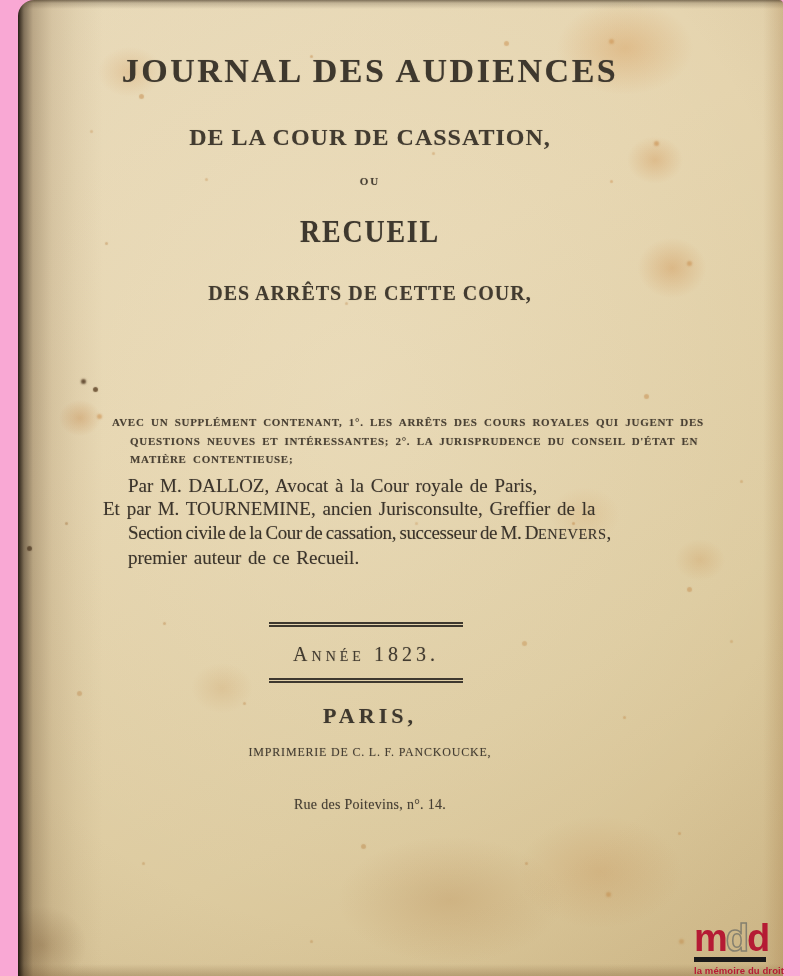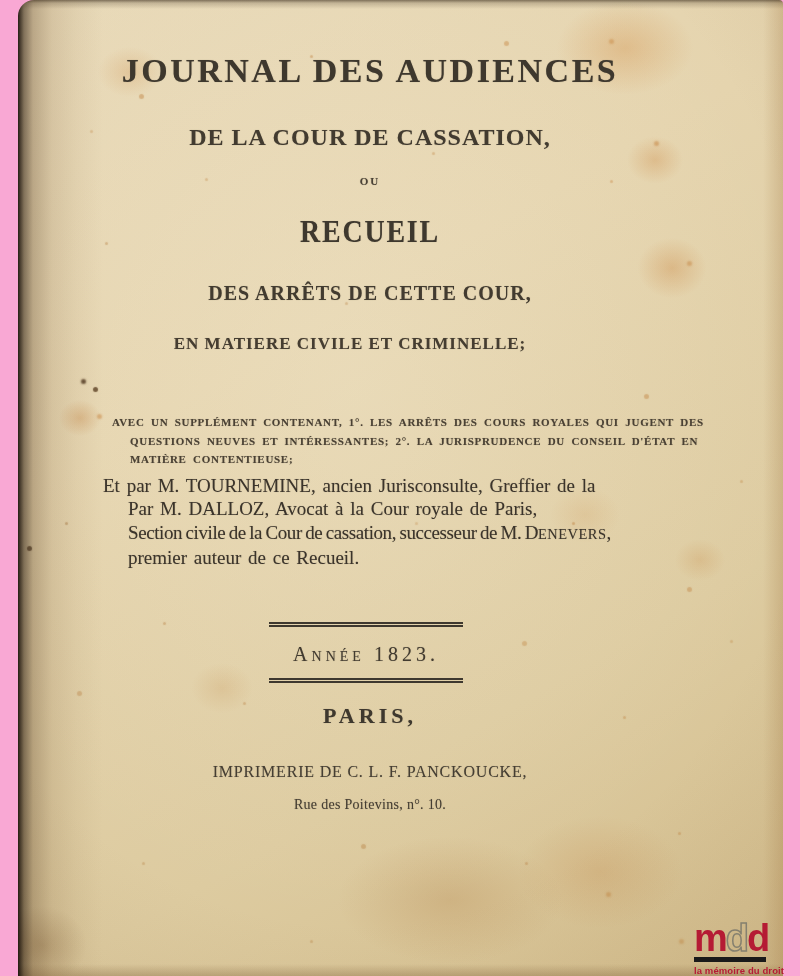--- a/index.html
+++ b/index.html
@@ -89,21 +89,21 @@
 
   .year-row{top:622px;}
   .year-box{
     display:inline-block;position:relative;left:-4px;
     border-top:5px double #3e382f;border-bottom:5px double #3e382f;
     padding:16px 24px 12px 24px;
   }
   .year-label{font-variant:small-caps;font-size:20px;letter-spacing:4px;color:#423b30;}
 
   .i-city   {top:703px;font-size:22px;font-weight:bold;letter-spacing:4px;color:#3e382e;}
-  .i-printer{top:763px;font-size:16px;letter-spacing:.8px;color:#453e33;}
+  .i-printer{top:745px;font-size:12px;letter-spacing:.8px;color:#453e33;}
   .i-address{top:797px;font-size:14px;letter-spacing:.3px;color:#453e33;}
 
   
   .mdd{position:absolute;left:694px;top:920px;width:96px;text-align:left;
        font-family:"Liberation Sans","DejaVu Sans",sans-serif;}
   .mdd-word{font-size:38px;font-weight:bold;line-height:36px;letter-spacing:-2px;color:#b51b34;}
   .d-outline{color:transparent;-webkit-text-stroke:1.5px #85806f;}
   @supports not (-webkit-text-stroke: 1px black){ .d-outline{color:#85806f;} }
   .mdd-bar{width:72px;height:5px;background:#1a1a1a;margin-top:1px;}
   .mdd-tagline{margin-top:3px;font-size:9.5px;font-weight:bold;color:#b51b34;
@@ -122,46 +122,45 @@
       <div class="t-main">JOURNAL DES AUDIENCES</div>
 
       <div class="t-sub">DE LA COUR DE CASSATION,</div>
 
       <div class="t-ou">OU</div>
 
       <div class="t-recueil">RECUEIL</div>
 
       <div class="t-arrets">DES ARRÊTS DE CETTE COUR,</div>
 
-      <div class="t-matiere">EN MATIERE CIVILE ET CRIMINELLE;</div>
 
       <div class="supplement">
         <div class="s-line sp-1">AVEC UN SUPPLÉMENT CONTENANT, 1°. LES ARRÊTS DES COURS ROYALES QUI JUGENT DES</div>
         <div class="s-line sp-2">QUESTIONS NEUVES ET INTÉRESSANTES; 2°. LA JURISPRUDENCE DU CONSEIL D'ÉTAT EN</div>
         <div class="s-line sp-3">MATIÈRE CONTENTIEUSE;</div>
       </div>
 
       <div class="authors">
+        <div class="a-line al-1">Par M.  DALLOZ, Avocat à la Cour royale de Paris,</div>
         <div class="a-line al-2">Et par M.  TOURNEMINE, ancien Jurisconsulte, Greffier de la</div>
-        <div class="a-line al-1">Par M.  DALLOZ, Avocat à la Cour royale de Paris,</div>
         <div class="a-line al-3"><span>Section civile de la Cour de cassation, successeur de M. D</span><span class="smallcaps">ENEVERS</span><span>,</span></div>
         <div class="a-line al-4">premier auteur de ce Recueil.</div>
       </div>
 
       <div class="year-row">
         <div class="year-box">
           <span class="year-label">Année 1823.</span>
         </div>
       </div>
 
       <div class="i-city">PARIS,</div>
 
       <div class="i-printer">IMPRIMERIE DE C. L. F. PANCKOUCKE,</div>
 
-      <div class="i-address">Rue des Poitevins, n°. 10.</div>
+      <div class="i-address">Rue des Poitevins, n°. 14.</div>
 
     </div>
   </div>
 
   <div class="mdd">
     <div class="mdd-word"><span>m</span><span class="d-outline">d</span><span>d</span></div>
     <div class="mdd-bar"></div>
     <div class="mdd-tagline">la mémoire du droit</div>
   </div>
 

